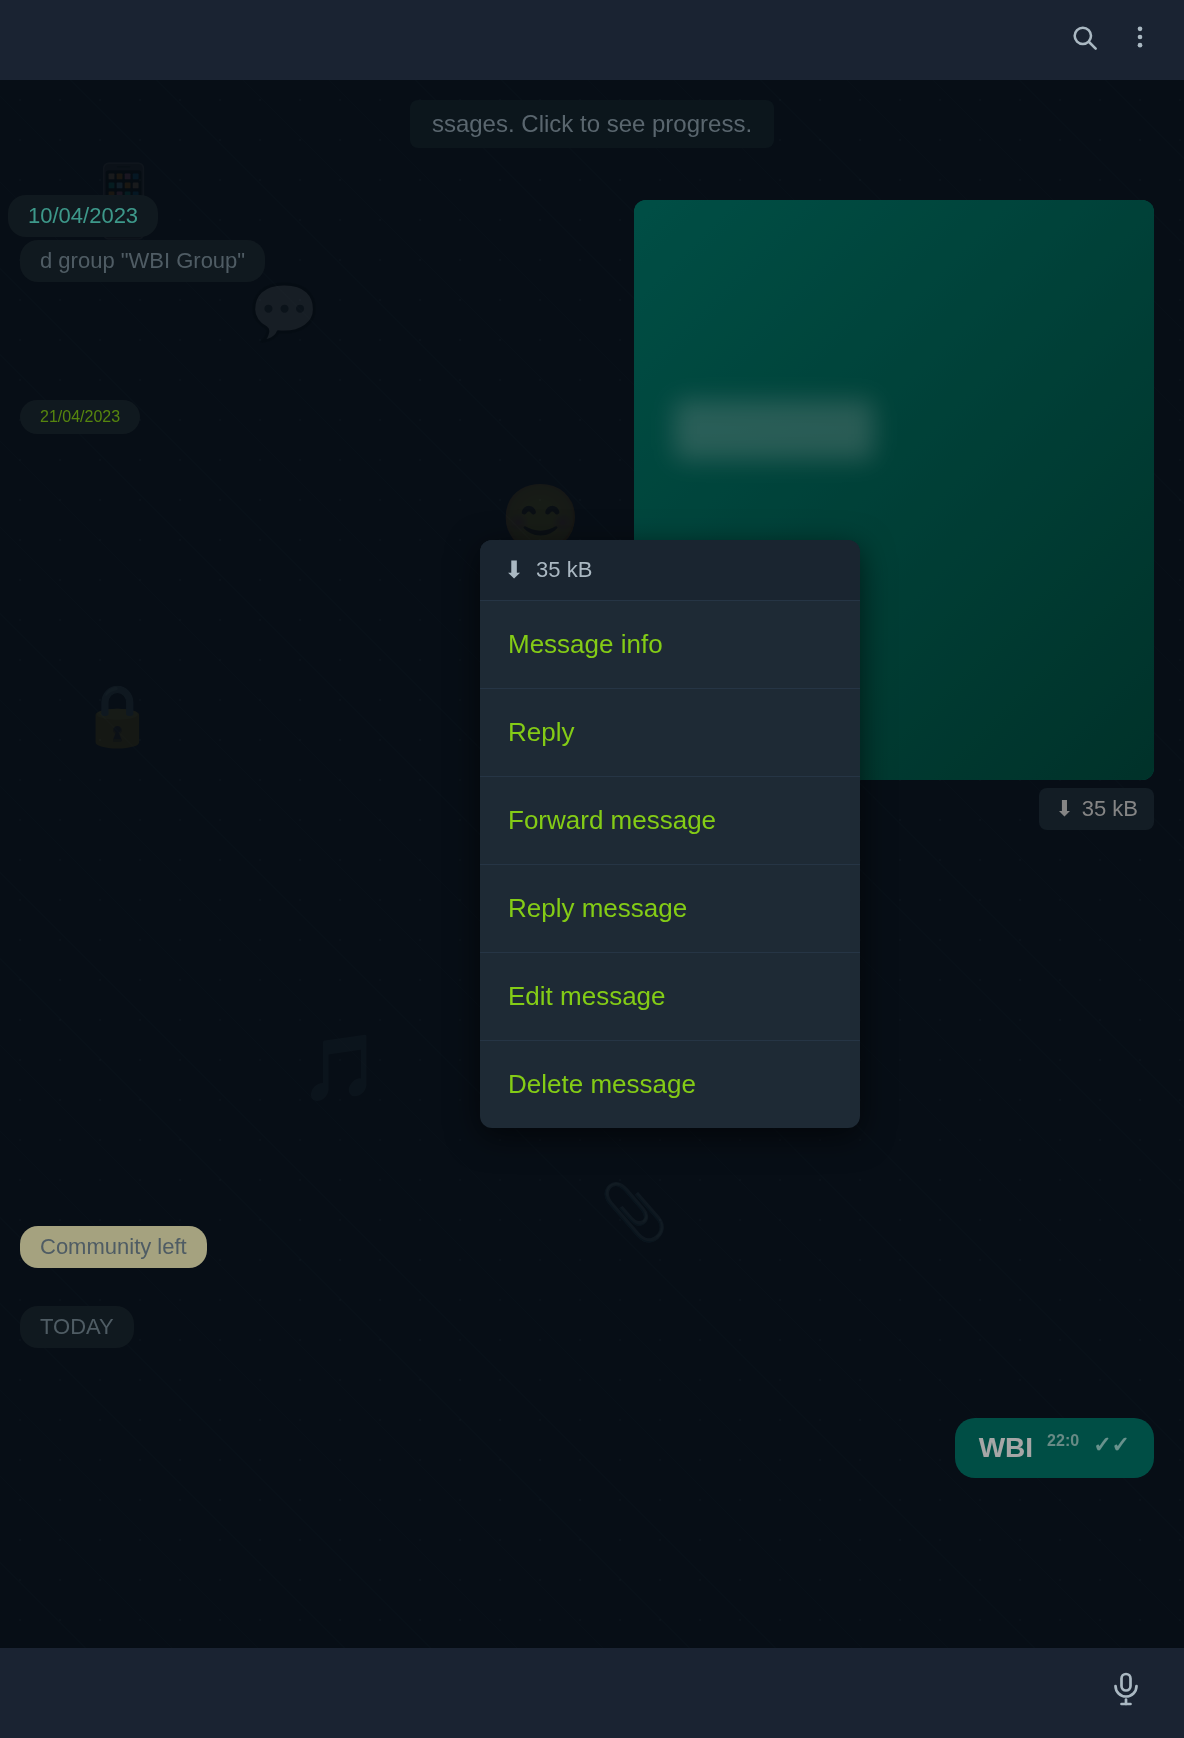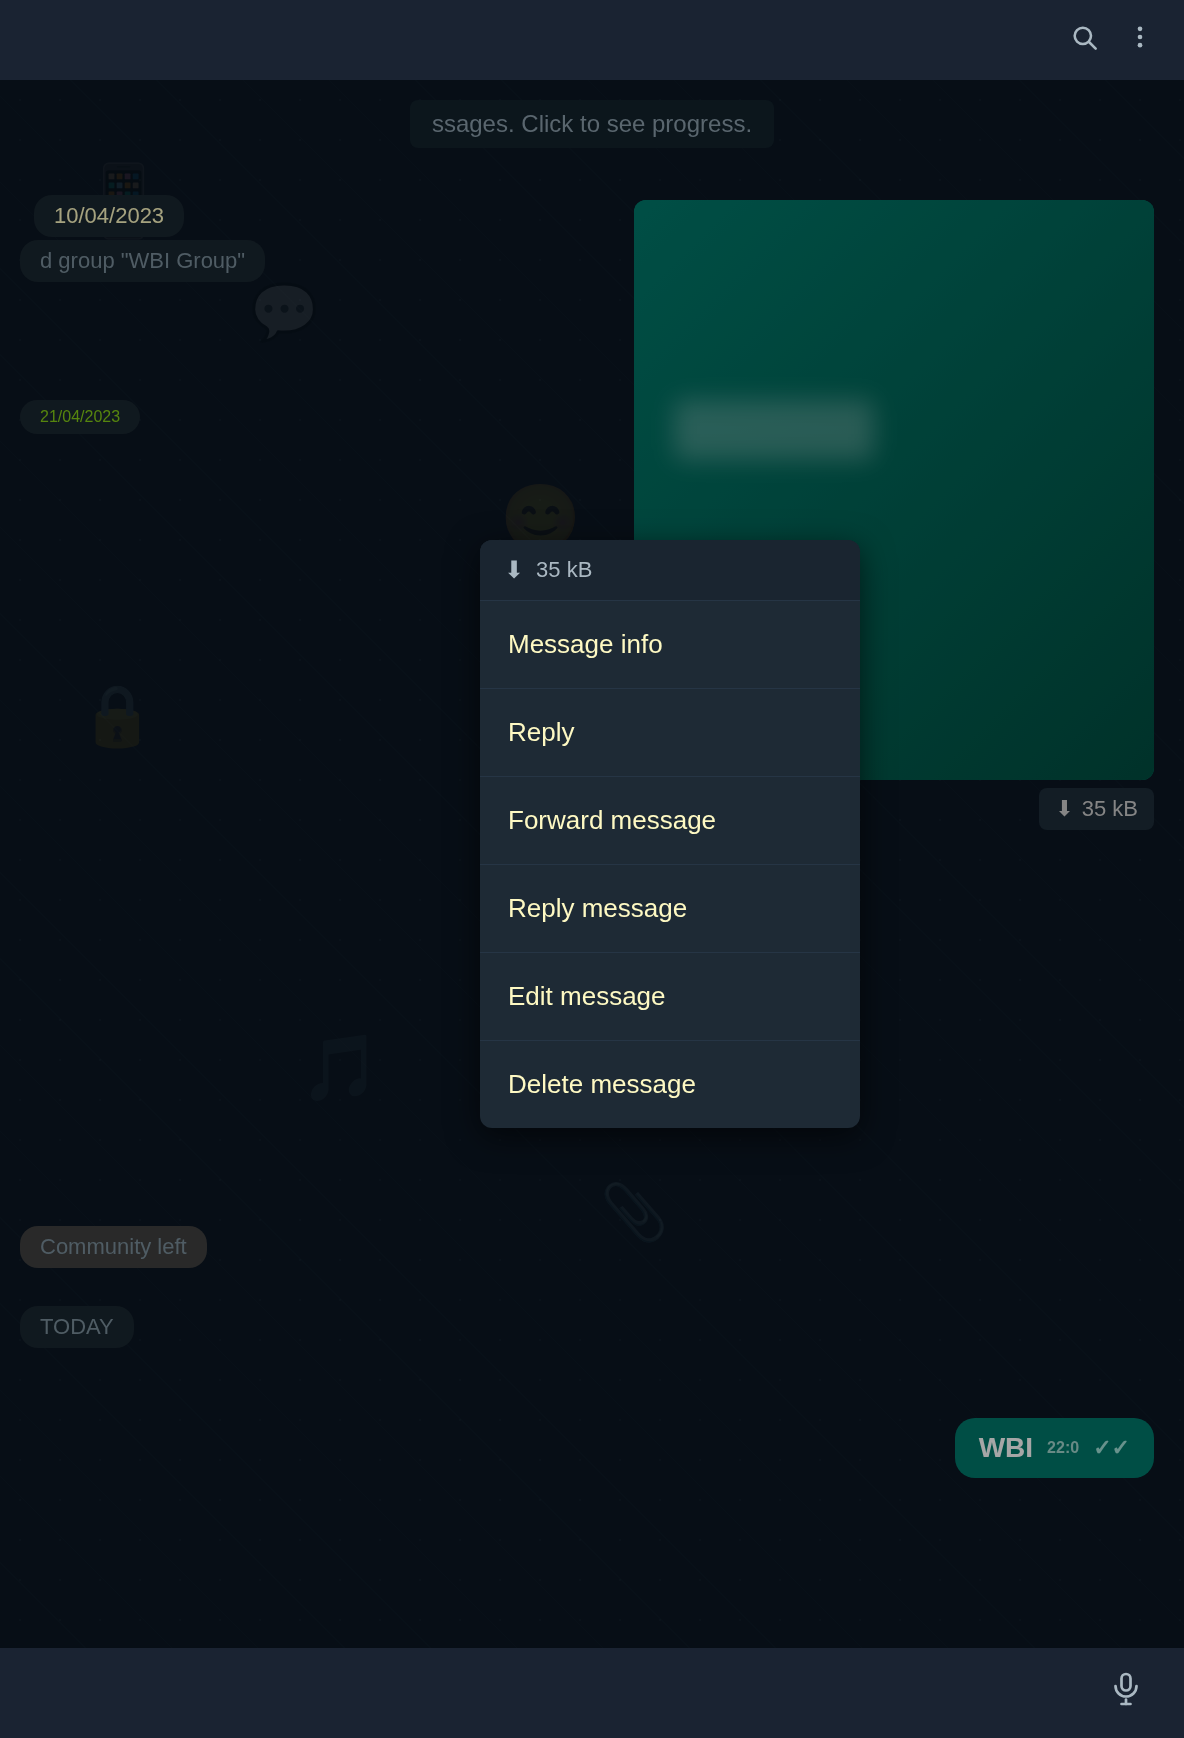--- a/index.html
+++ b/index.html
@@ -132,21 +132,21 @@
       position: absolute;
       bottom: 170px;
       right: 30px;
       background: #00796b;
       color: white;
       font-size: 28px;
       font-weight: bold;
       padding: 14px 24px;
       border-radius: 20px;
       display: flex;
-      align-items: center;
+      align-items: flex-start;
       gap: 14px;
       z-index: 3;
     }
 
     .wbi-time {
       font-size: 16px;
       color: #a0d4cc;
     }
 
     .wbi-check {
@@ -176,37 +176,37 @@
       border-bottom: 1px solid #263545;
     }
 
     .context-menu-size {
       color: #aab8c2;
       font-size: 22px;
     }
 
     .context-menu-item {
       padding: 28px 28px;
-      color: #fef9c3;
+      color: #84cc16;
       font-size: 26px;
       cursor: pointer;
       border-bottom: 1px solid #263545;
       transition: background 0.15s;
     }
 
     .context-menu-item:last-child {
       border-bottom: none;
     }
 
     
     .community-left-chip {
       position: absolute;
       left: 20px;
       bottom: 380px;
-      background: #404040;
+      background: #fef9c3;
       color: #7a8e9a;
       font-size: 22px;
       padding: 8px 20px;
       border-radius: 18px;
       z-index: 2;
     }
 
     
     .today-chip {
       position: absolute;
@@ -242,24 +242,24 @@
       color: #7a8e9a;
       font-size: 22px;
       padding: 8px 20px;
       border-radius: 18px;
       z-index: 2;
     }
 
     
     .date-04 {
       position: absolute;
-      left: 34px;
+      left: 8px;
       top: 115px;
       background: #1a2730;
-      color: #fef9c3;
+      color: #5eead4;
       font-size: 22px;
       padding: 8px 20px;
       border-radius: 18px;
       z-index: 2;
     }
 
     .date-21 {
       position: absolute;
       left: 20px;
       top: 320px;

